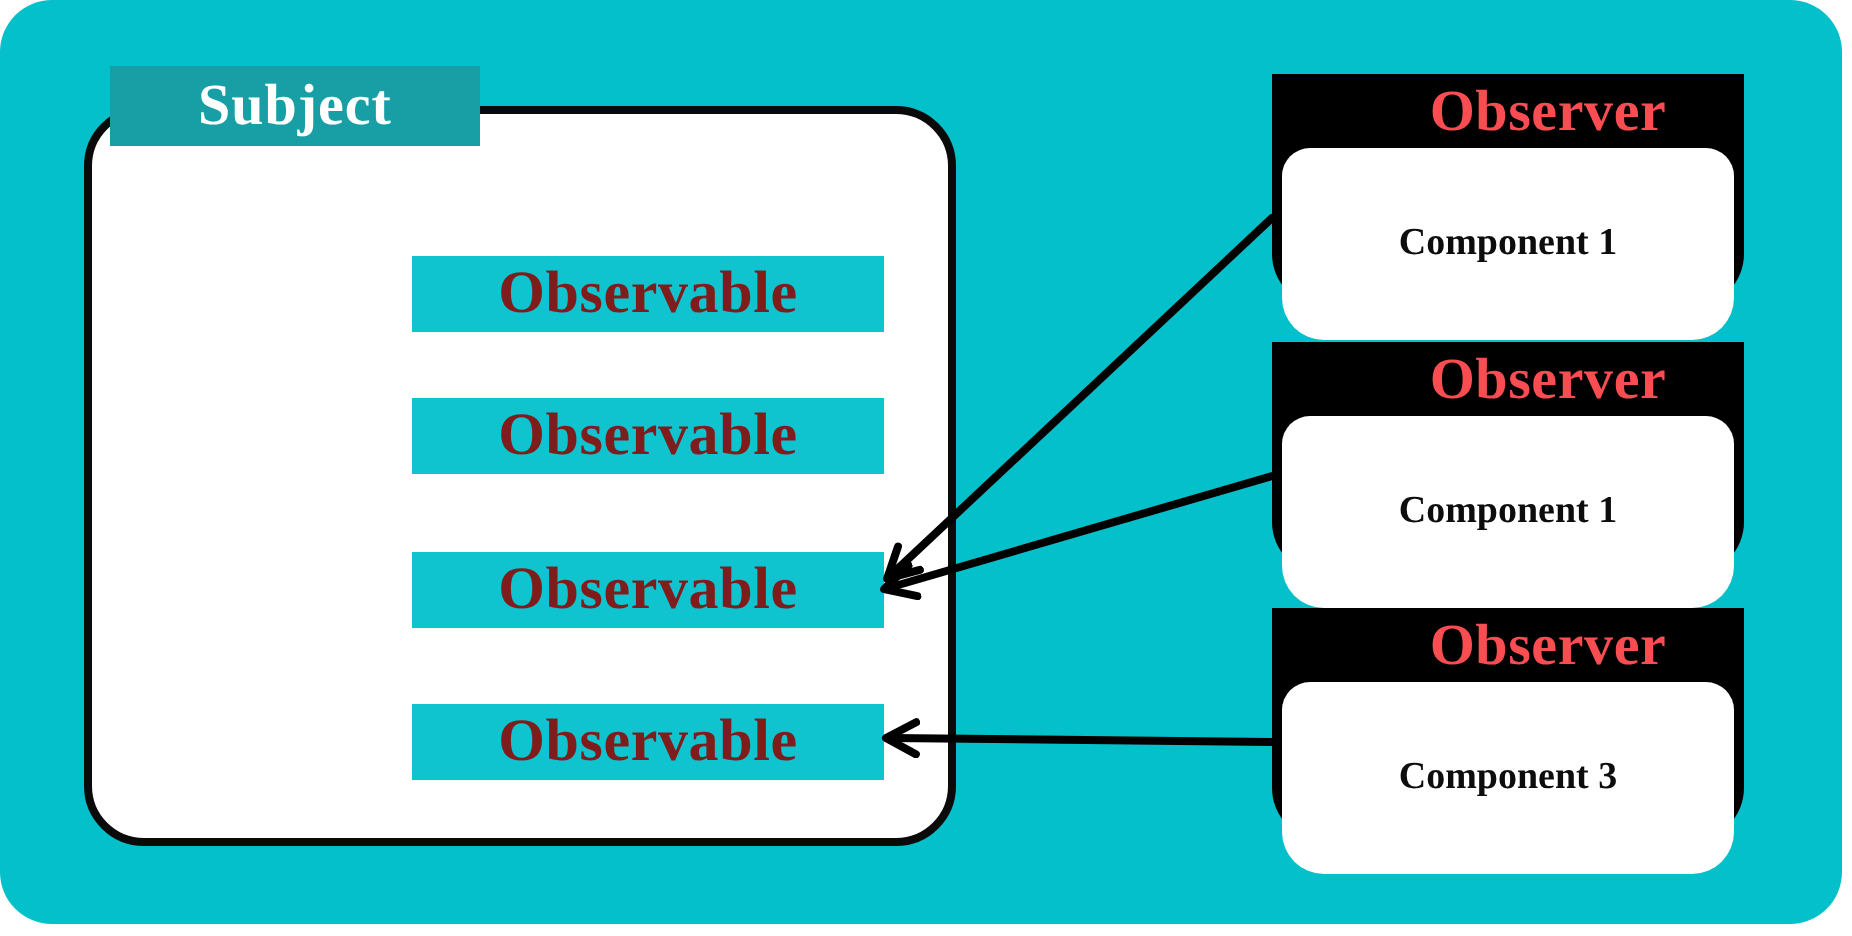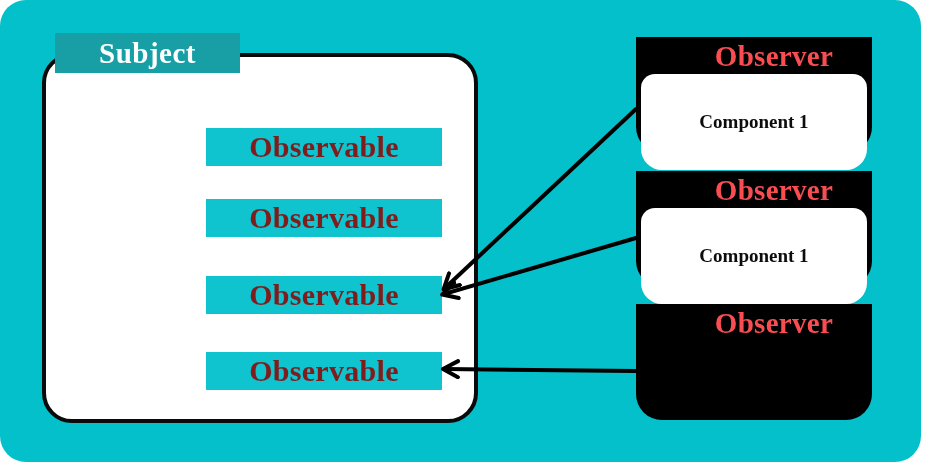--- a/index.html
+++ b/index.html
@@ -136,20 +136,21 @@
     <div class="observer-body">Component 1</div>
   </div>
 
   <div class="observer-box observer-2">
     <div class="observer-header">Observer</div>
     <div class="observer-body">Component 1</div>
   </div>
 
   <div class="observer-box observer-3">
     <div class="observer-header">Observer</div>
+    <div class="observer-body">Component 3</div>
   </div>
 
   <svg class="arrows-layer" viewBox="0 0 926 468" xmlns="http://www.w3.org/2000/svg">
     <defs>
       <marker id="arrowhead" viewBox="0 0 10 10" refX="7.5" refY="5" markerWidth="5" markerHeight="5" orient="auto">
         <path d="M1,1 L8.5,5 L1,9" fill="none" stroke="#000000" stroke-width="2" stroke-linecap="round" stroke-linejoin="round"></path>
       </marker>
     </defs>
     <line x1="636" y1="109" x2="445" y2="288" stroke="#000000" stroke-width="4" stroke-linecap="round" marker-end="url(#arrowhead)"></line>
     <line x1="636" y1="238" x2="444" y2="294" stroke="#000000" stroke-width="4" stroke-linecap="round" marker-end="url(#arrowhead)"></line>

